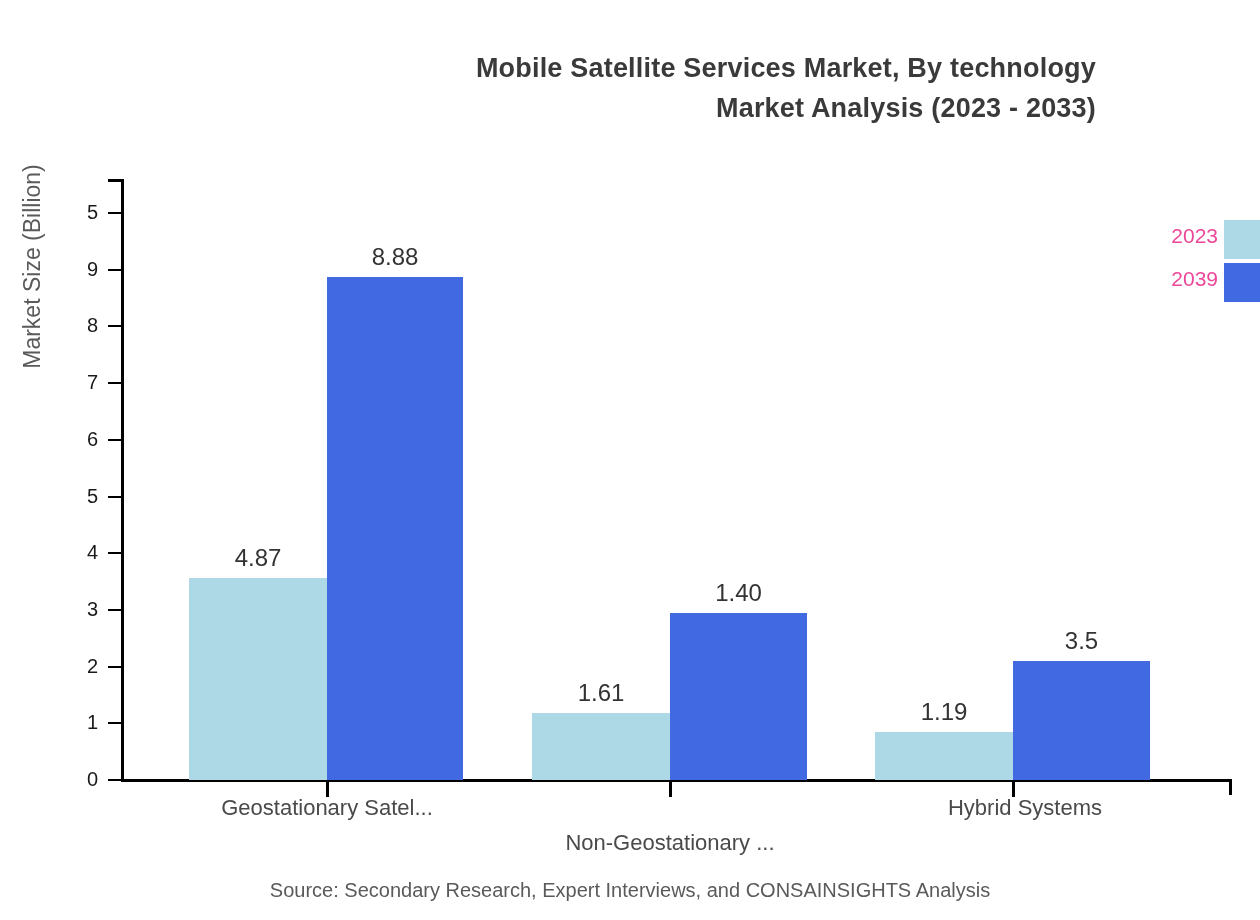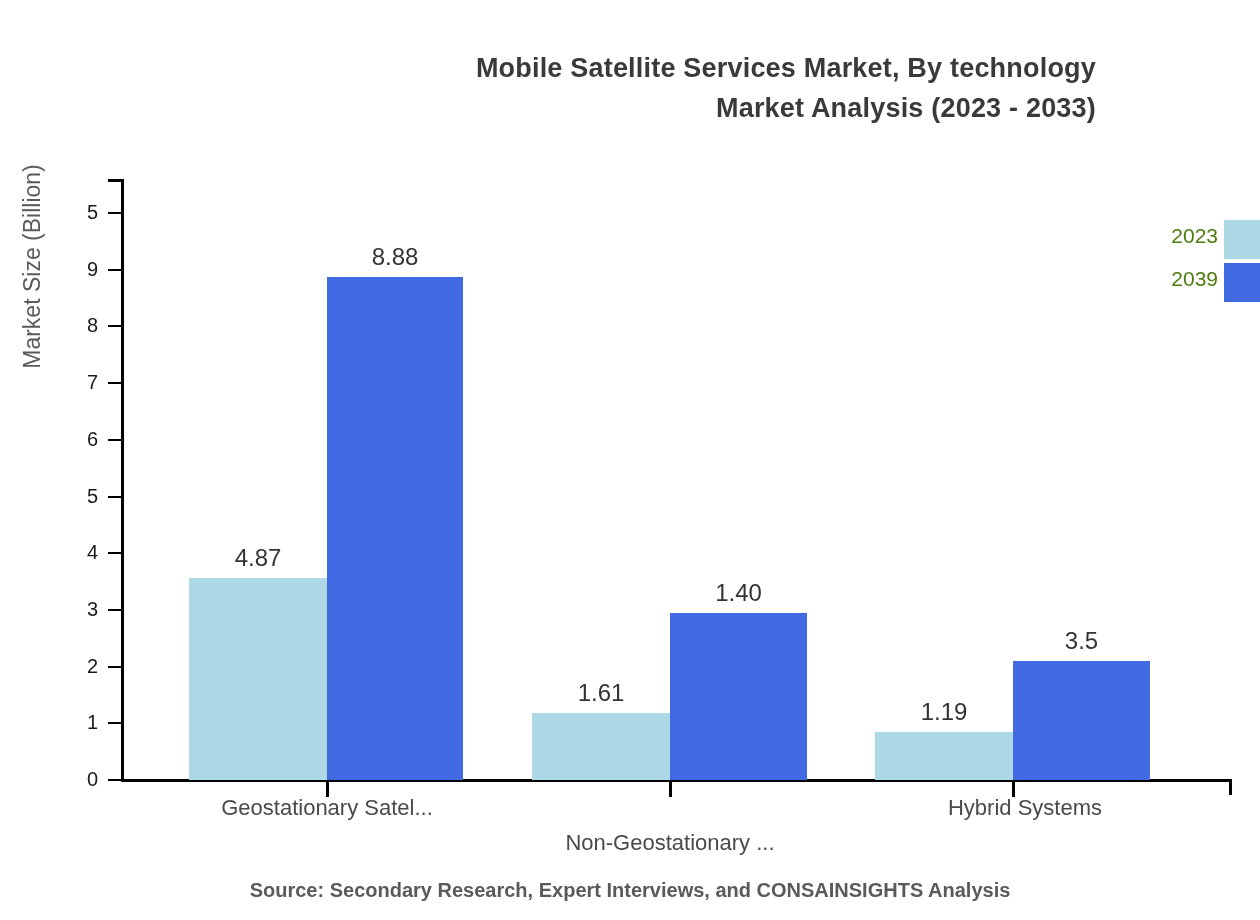--- a/index.html
+++ b/index.html
@@ -151,21 +151,21 @@
     width: 140px;
   }
   .legend-row {
     position: relative;
     height: 43px;
   }
   .legend-text {
     position: absolute;
     right: 42px;
     top: 6px;
-    color: #4d7c0f;
+    color: #ec4899;
     font-size: 21px;
     line-height: 24px;
     text-align: right;
     width: 90px;
   }
   .legend-swatch {
     position: absolute;
     left: 104px;
     top: 2px;
     width: 60px;
@@ -175,21 +175,20 @@
   
   .source {
     position: absolute;
     left: 0;
     top: 876px;
     width: 1260px;
     text-align: center;
     color: #5a5a5a;
     font-size: 20px;
     line-height: 28px;
-    font-weight: bold;
   }
 </style>
 </head>
 <body>
 
 <div id="figure">
 
   <div class="title-block">
     <span class="title-line">Mobile Satellite Services Market, By technology</span>
     <span class="title-line">Market Analysis (2023 - 2033)</span>

